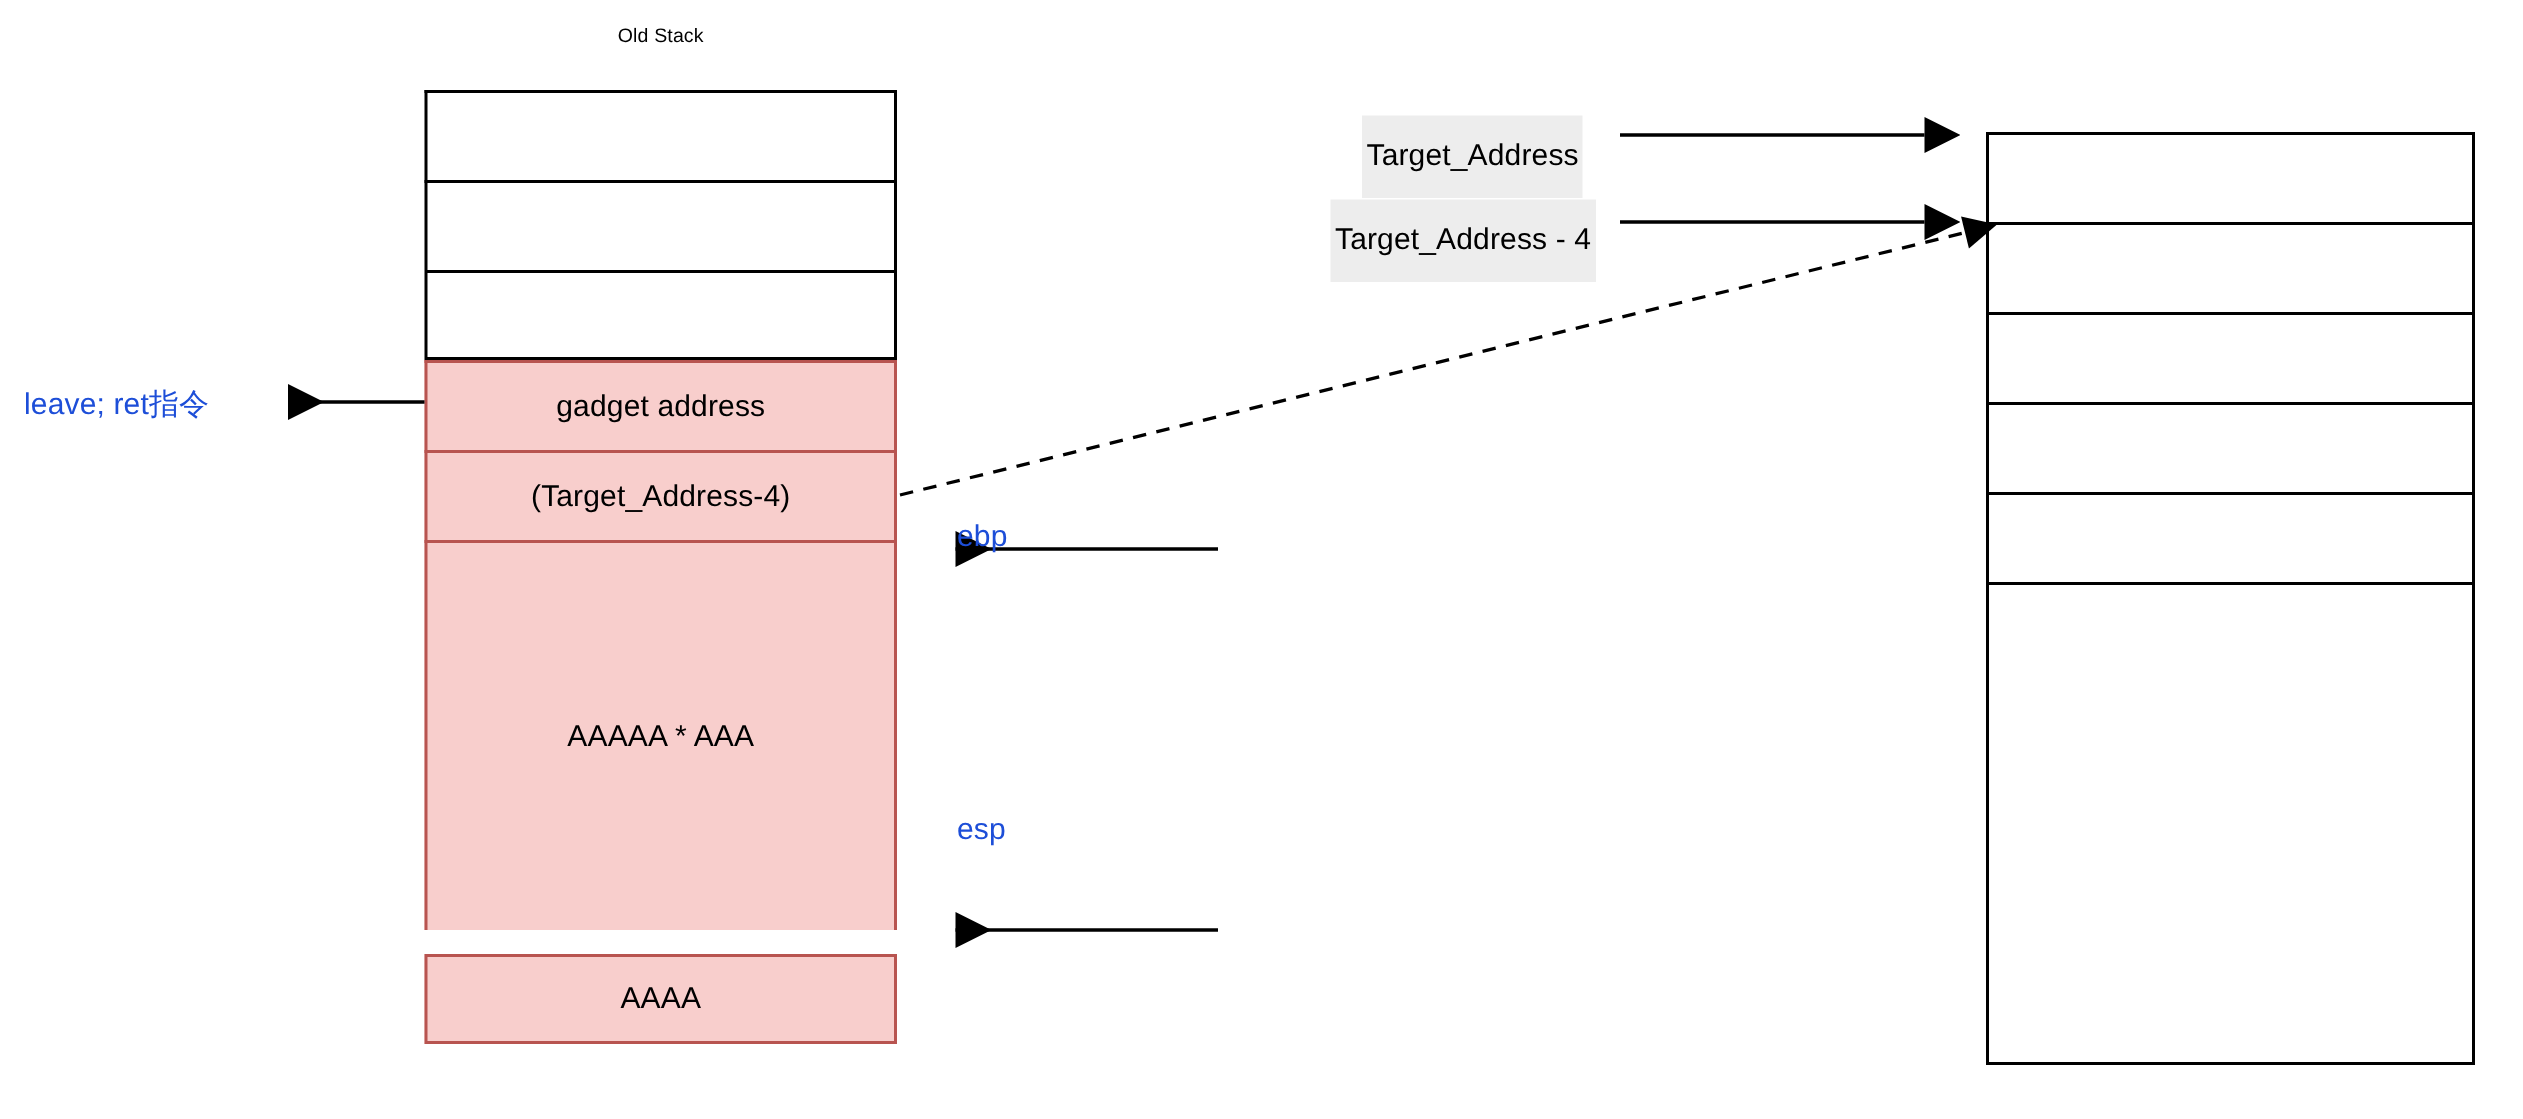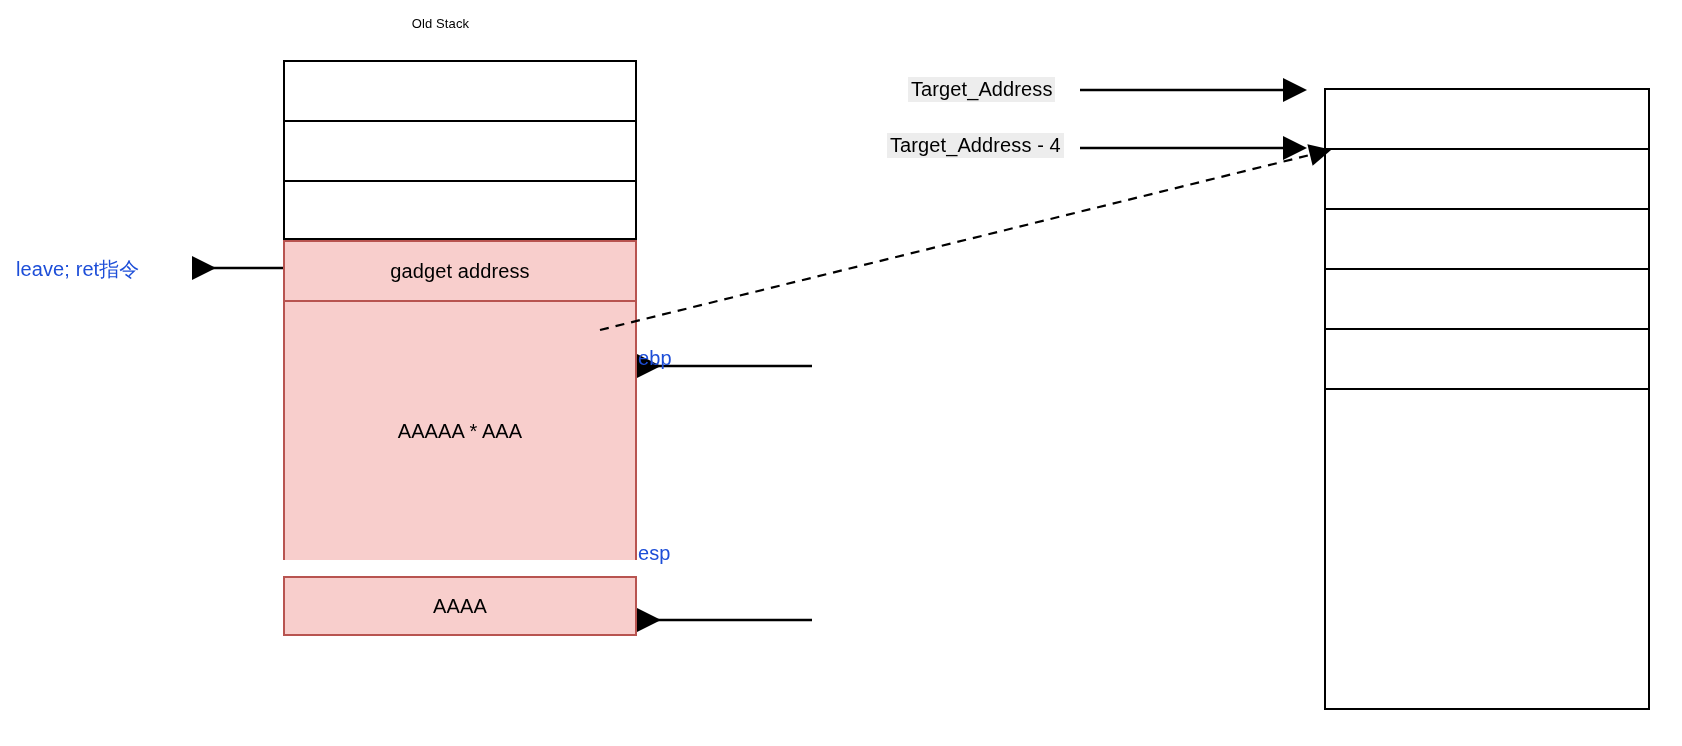--- a/index.html
+++ b/index.html
@@ -65,55 +65,58 @@
     white-space:nowrap;
     color:#1d4ed8;
     letter-spacing:0.1px;
   }
   .hl-label{
     position:absolute;
     font-size:20px;
     white-space:nowrap;
     color:#000;
     background:#ededed;
-    padding:1px 3px;
+    padding:16px 3px;
     letter-spacing:0.1px;
   }
   svg.overlay{
     position:absolute;left:0;top:0;
     width:1682px;height:746px;
     pointer-events:none;
     overflow:visible;
   }
 </style>
 </head>
 <body>
 
 <div id="canvas">
 
   <div class="title" style="left:283px; top:16px; width:315px;">Old Stack</div>
 
-  <div class="stack" style="left:283px; top:60px; width:354px; height:620px;">
+  <div class="stack" style="left:283px; top:60px; width:315px; height:620px;">
 
     <div class="cell white" style="height:60px;">
       <span></span>
     </div>
 
     <div class="cell white" style="height:60px;">
       <span></span>
     </div>
 
     <div class="cell white last-white" style="height:60px;">
       <span></span>
     </div>
 
     <div class="cell pink" style="height:60px;">
       <span>gadget address</span>
     </div>
 
+    <div class="cell pink" style="height:60px;">
+      <span>(Target_Address-4)</span>
+    </div>
 
     <div class="cell pink" style="height:260px;">
       <span>AAAAA * AAA</span>
     </div>
 
     <div class="cell pink last-pink" style="height:60px;margin-top:16px;">
       <span>AAAA</span>
     </div>
   </div>
 

